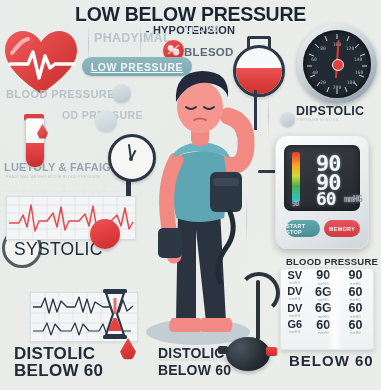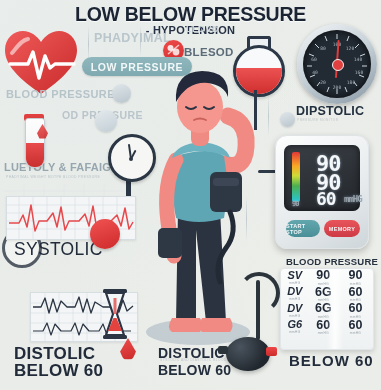--- a/index.html
+++ b/index.html
@@ -50,21 +50,21 @@
   .big-mid-2{left:158px;top:362px;font-size:14px;color:#232d3c;font-weight:bold;letter-spacing:.2px;}
   .big-right-b{left:289px;top:352px;font-size:15px;color:#222c3b;font-weight:bold;letter-spacing:1px;}
 
   
   .pill{
     left:82px;top:57px;width:110px;height:19px;border-radius:10px;
     background:linear-gradient(180deg,#8fb7bd 0%,#7fa9b1 100%);
     box-shadow:0 1px 2px rgba(0,0,0,.12);
     display:flex;align-items:center;justify-content:center;
   }
-  .pill span{font-size:10.5px;font-weight:bold;color:#f2f7f7;letter-spacing:.6px;}
+  .pill span{font-size:10.5px;font-weight:bold;color:#f2f7f7;letter-spacing:.6px;text-decoration:underline;}
 
   
   .heart-wrap{left:2px;top:26px;width:78px;height:72px;}
 
   
   .gauge{left:297px;top:24px;width:80px;height:80px;border-radius:50%;
     background:linear-gradient(150deg,#f2f5f7 0%,#c9d3da 45%,#8a99a6 100%);
     box-shadow:0 2px 5px rgba(0,0,0,.25);}
   .gauge-in{left:6px;top:6px;width:68px;height:68px;border-radius:50%;
     background:#222a33;box-shadow:inset 0 0 8px rgba(0,0,0,.8);}
@@ -149,21 +149,21 @@
   .mon-btn2{left:48px;width:36px;background:linear-gradient(180deg,#e8545a,#cf3b45);}
   .mon-btn span{font-size:5.5px;font-weight:bold;color:#f2f6f7;letter-spacing:.3px;}
   .mon-cable{left:258px;top:170px;width:20px;height:3px;background:#2e3a48;border-radius:2px;}
 
   
   .tablecard{left:280px;top:268px;width:92px;height:80px;border-radius:4px;
     background:linear-gradient(180deg,#fbfcfc,#eef1f2);
     box-shadow:0 2px 5px rgba(0,0,0,.16);border:1px solid #e2e6e8;overflow:hidden;}
   .tbl{width:100%;border-collapse:collapse;}
   .tbl td{padding:0;text-align:center;vertical-align:middle;}
-  .t-lab{font-size:11px;font-weight:bold;color:#222c3a;line-height:1;font-style:italic;}
+  .t-lab{font-size:11px;font-weight:bold;color:#222c3a;line-height:1;}
   .t-sub{font-size:3.2px;color:#9aa5ac;letter-spacing:.3px;}
   .t-val{font-size:12.5px;font-weight:bold;color:#1d2735;line-height:1;}
   .t-fade{position:absolute;left:46px;top:0;width:16px;height:80px;
     background:linear-gradient(90deg,rgba(255,255,255,0),rgba(255,255,255,.85),rgba(255,255,255,0));}
 
   
   .bulb{left:226px;top:337px;width:44px;height:34px;border-radius:50%;
     background:radial-gradient(circle at 32% 30%,#4a545e,#20262d 70%);
     box-shadow:0 2px 4px rgba(0,0,0,.25);}
   .bulb-tip{left:266px;top:347px;width:11px;height:9px;border-radius:2px;

